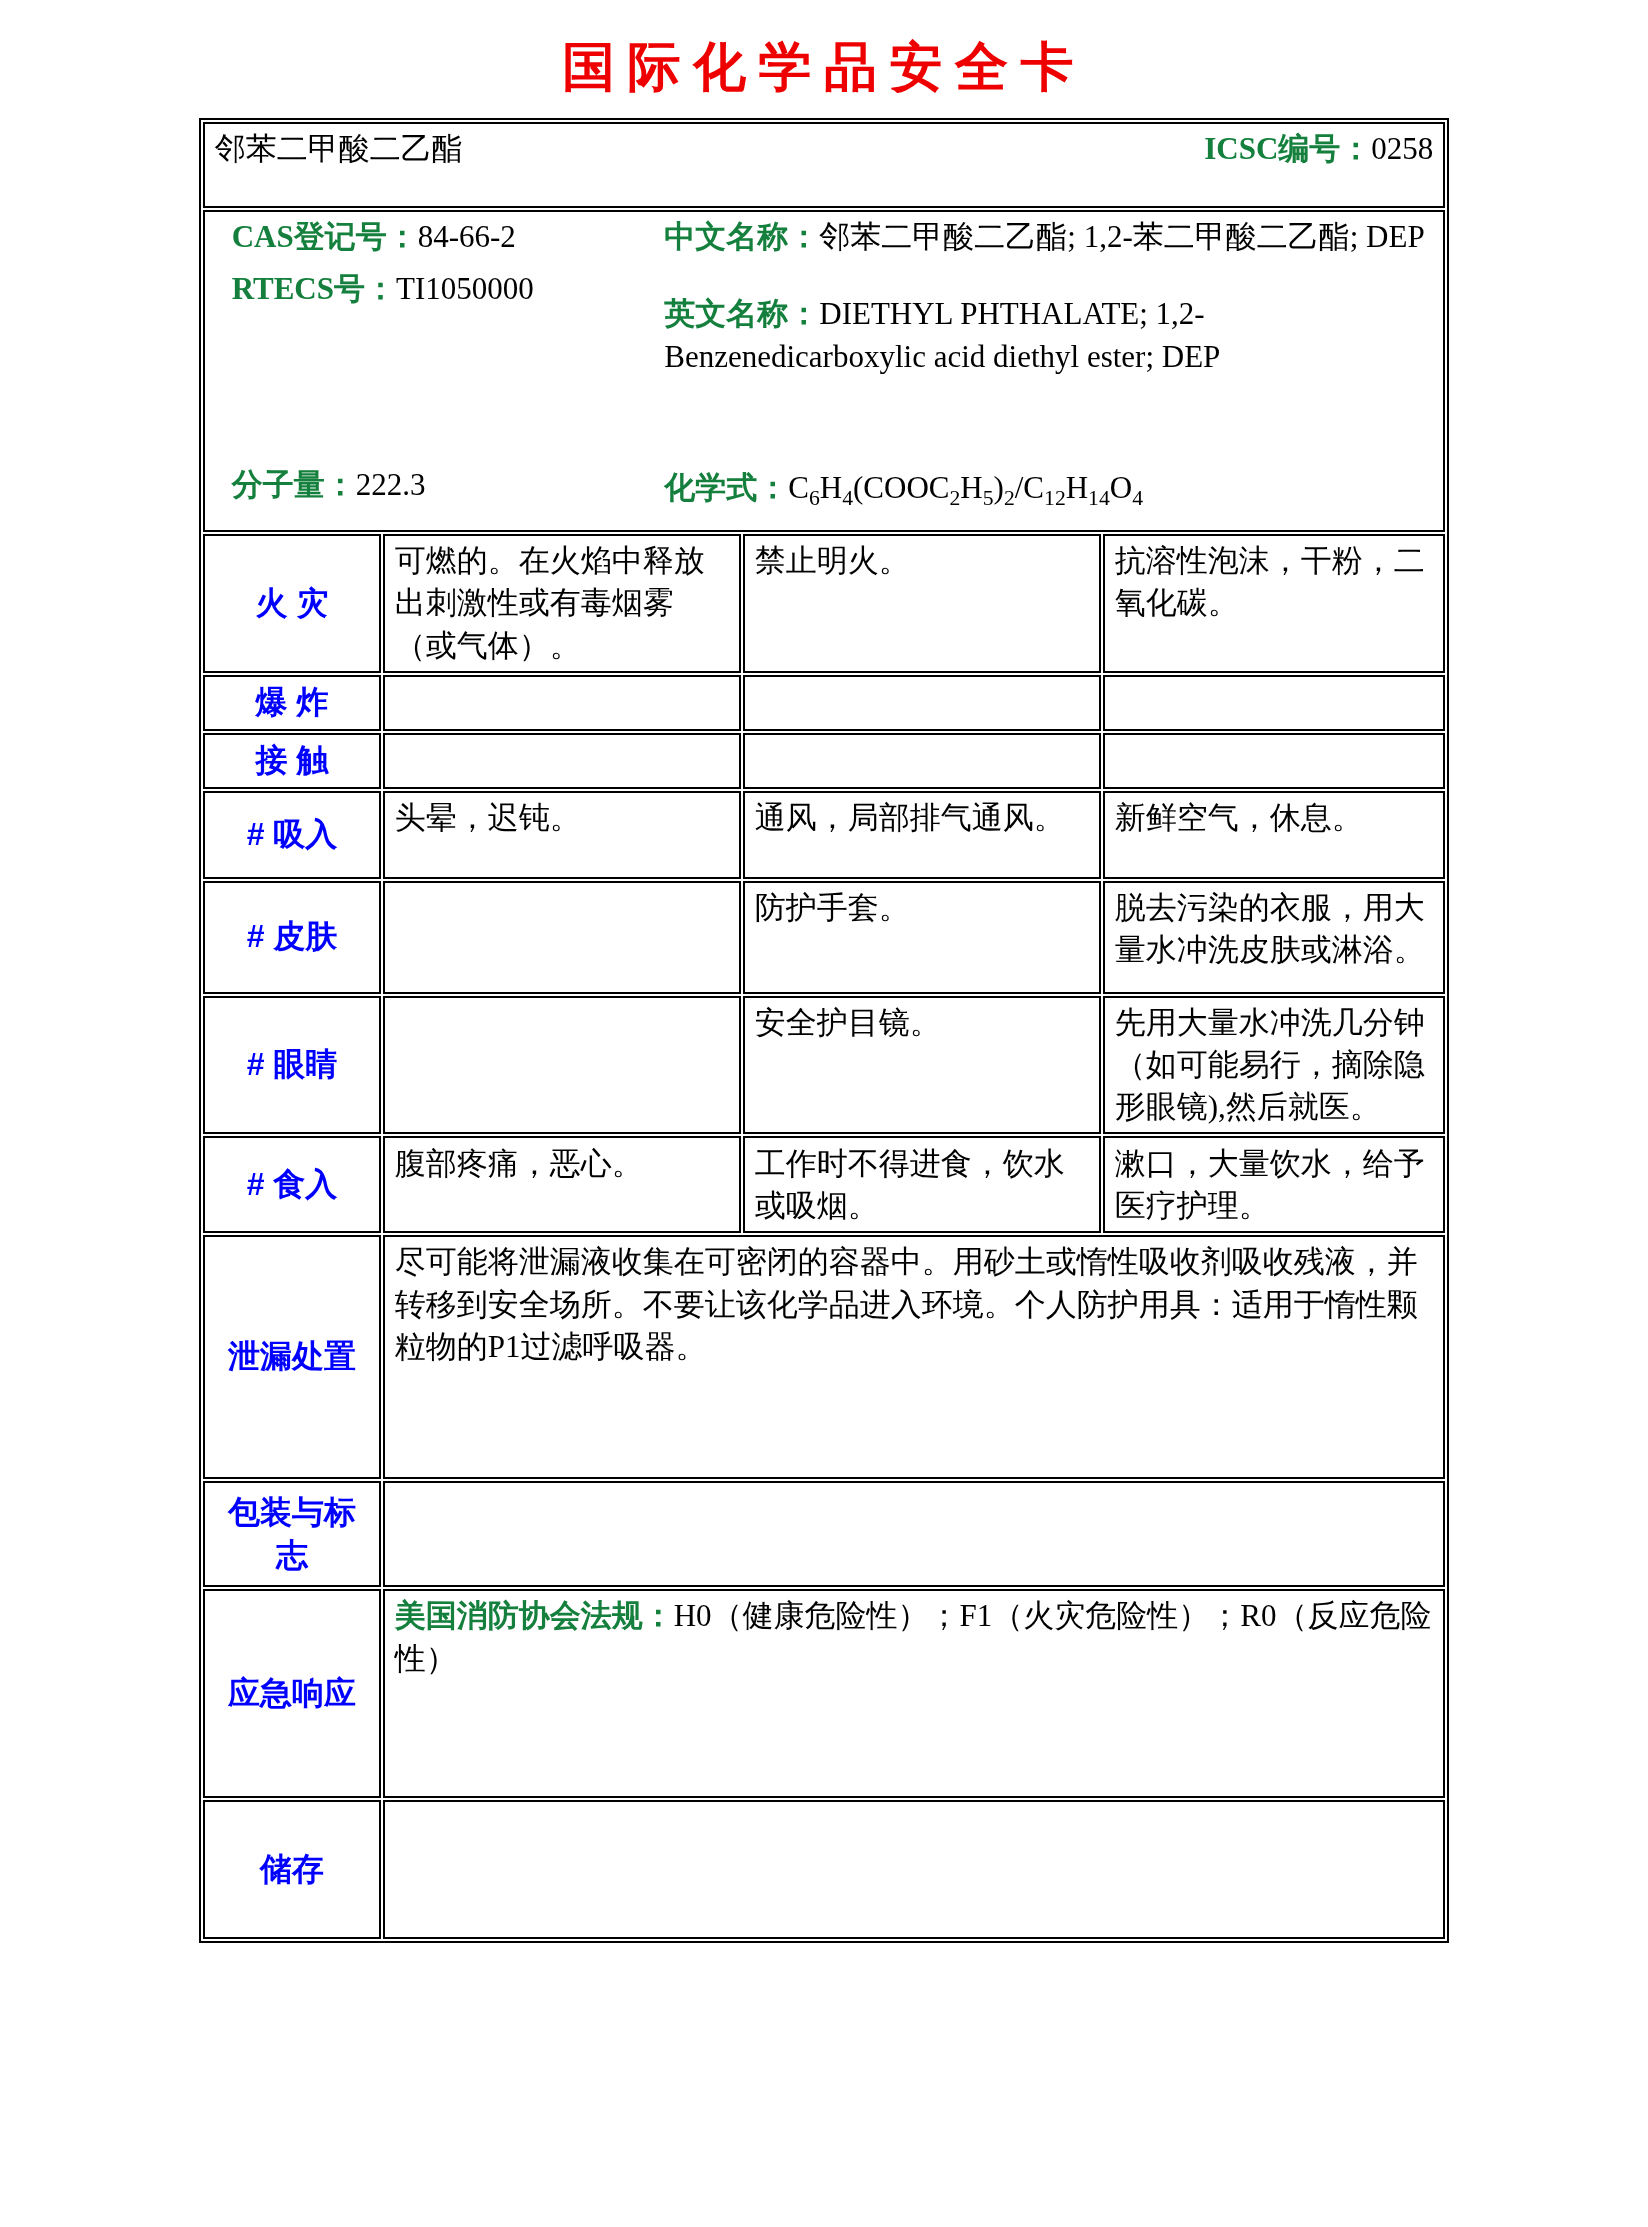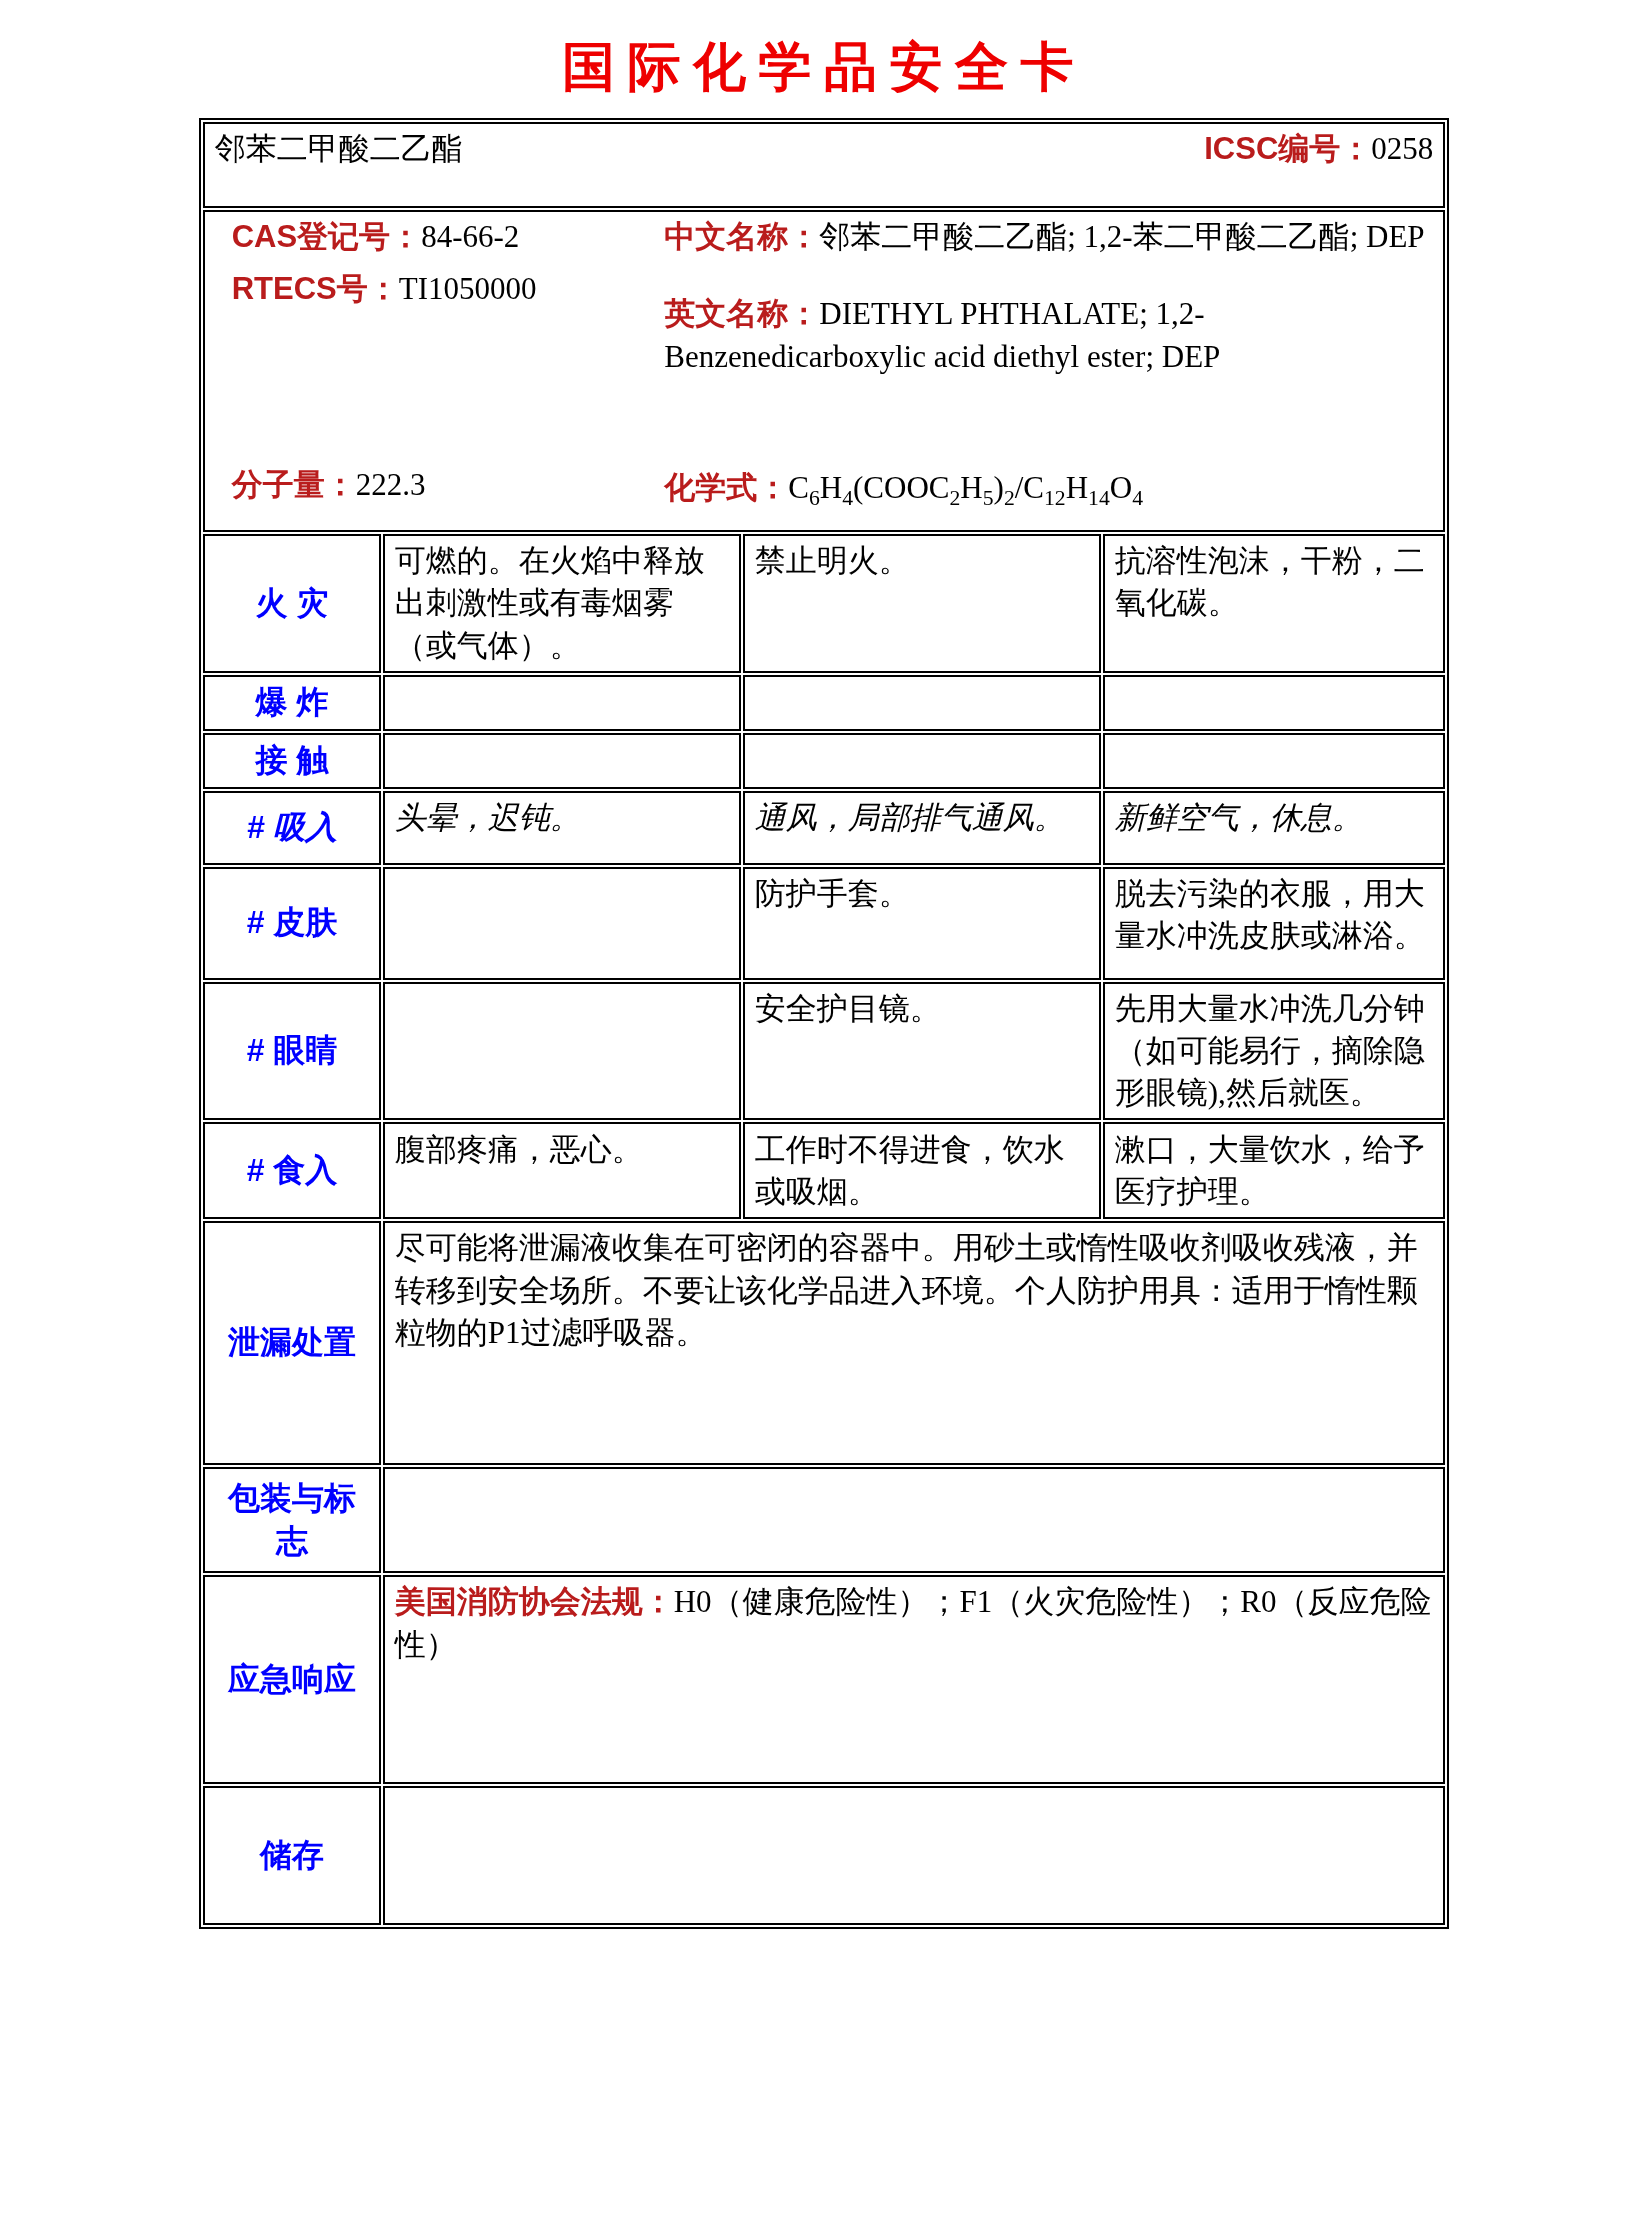--- a/index.html
+++ b/index.html
@@ -37,23 +37,23 @@
   td {
     border: 2.1px solid #000000;
     box-sizing: border-box;
     padding: 4.2px 9.7px;
     vertical-align: top;
     font-size: 31px;
     line-height: 1.36;
     word-wrap: break-word;
   }
   .blue {
-    color: #b91c1c;
+    color: #15803d;
     font-weight: bold;
-    font-family: Liberation Sans, sans-serif;
+    font-family: Liberation Serif, serif;
   }
   td.lblcell {
     vertical-align: middle;
     text-align: center;
     color: #0000ff;
     font-weight: bold;
     font-family: "Liberation Sans", sans-serif;
     font-size: 32px;
   }
   td.hdrcell {
@@ -65,21 +65,21 @@
     font-size: 32px;
     line-height: 1.45;
   }
   
   tr.h-a   td { height: 86px;  }
   tr.h-b   td { height: 322px; }
   tr.h-hd  td { height: 86px; }
   tr.h-fire td { height: 127px; }
   tr.h-expl td { height: 46px; }
   tr.h-cont td { height: 46px; }
-  tr.h-inh  td { height: 74px; font-style: italic; }
+  tr.h-inh  td { height: 88px; }
   tr.h-skin td { height: 113px; }
   tr.h-eye  td { height: 116px; }
   tr.h-ing  td { height: 71px; }
   tr.h-spl  td { height: 244px; }
   tr.h-pck  td { height: 106px; }
   tr.h-rsp  td { height: 209px; }
   tr.h-sto  td { height: 139px; }
 
   .rowa {
     display: flex;

